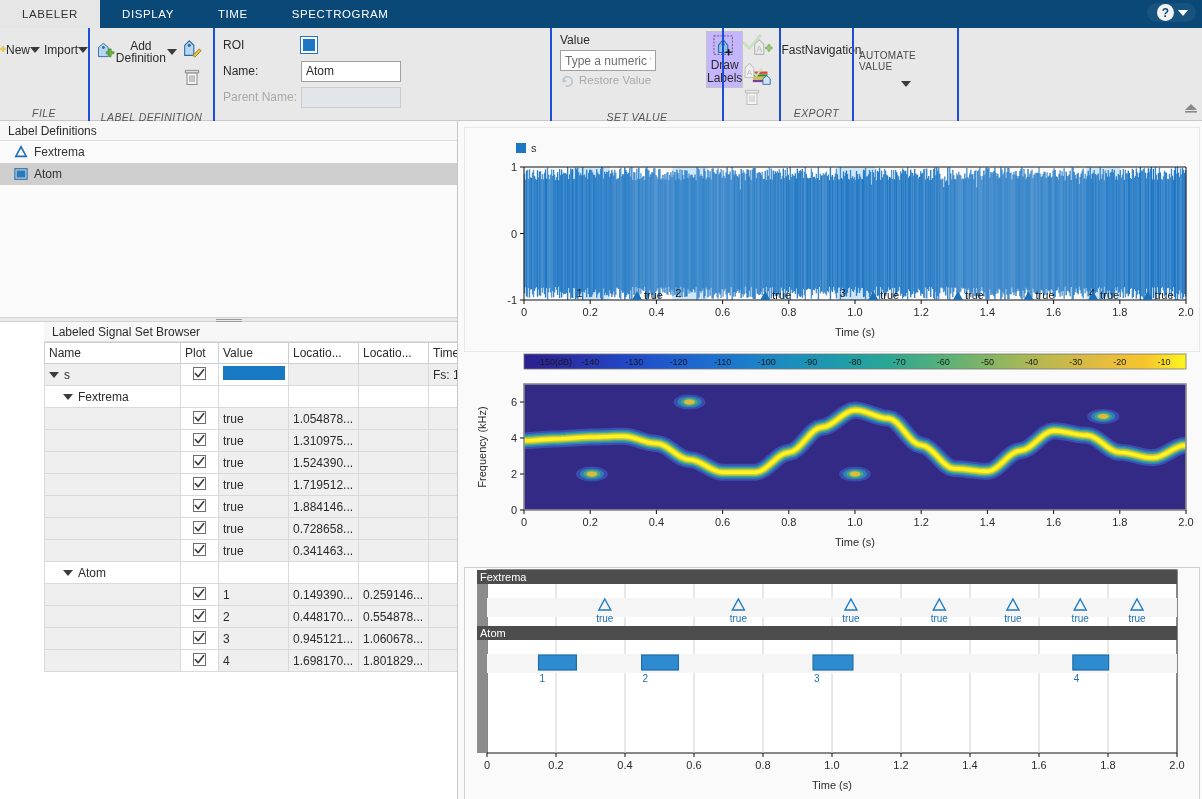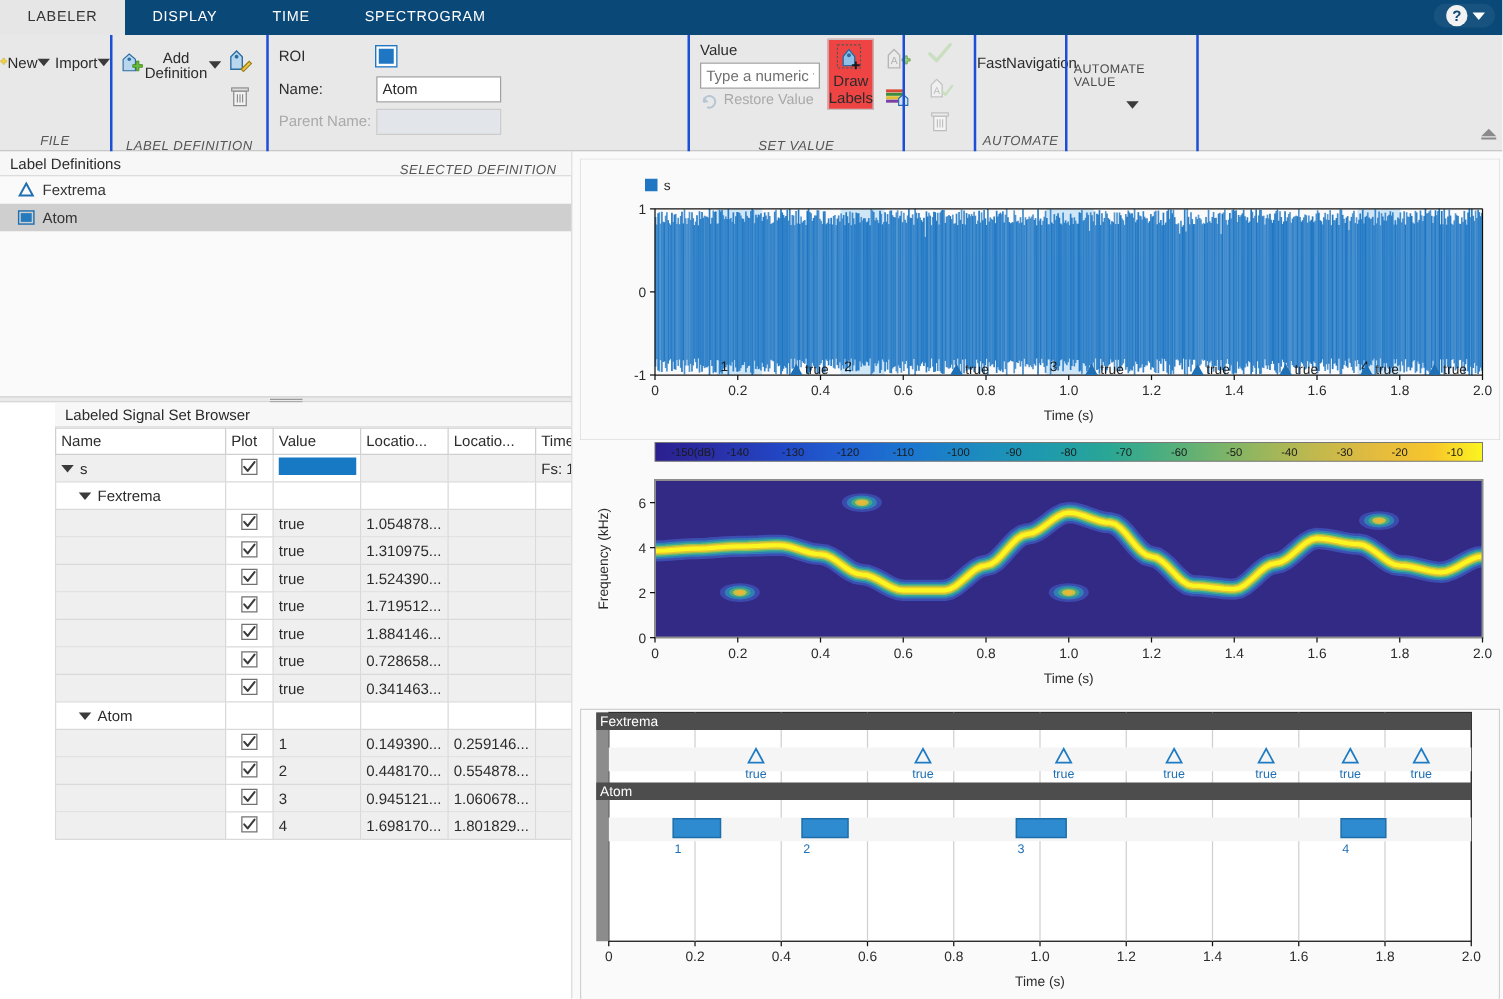--- a/index.html
+++ b/index.html
@@ -65,23 +65,24 @@
   }
   .tinput.dis { background: #e2e6ea; border-color: #ccc; }
   .tinput::placeholder { color: #6f6f6f; }
   .swatch-btn {
     width: 16px; height: 16px; background: #1f77c4;
     border: 2px solid #ffffff; outline: 1px solid #1f77c4; cursor: default;
   }
   .descbox { width: 140px; height: 45px; border: 1px solid #a0a0a0; background: #fff; }
 
   .drawbtn {
-    width: 48px; background: #ef4444; border: 1px solid #c4c4c4;
+    width: 48px; background: #c4b5fd; border: 1px solid #c4c4c4;
     display: flex; flex-direction: column; align-items: center; padding: 3px 0 2px 0;
     cursor: default;
+    margin-left: 44px;
   }
   .drawbtn .lbl { font-size: 12px; color: #2b2b2b; line-height: 13px; text-align: center; }
   .collapse-arrow { position: absolute; right: 4px; bottom: 2px; }
 
   
   #main { display: flex; height: 678px; }
 
   
   #leftcol { width: 458px; display: flex; flex-direction: column; border-right: 1px solid #c8c8c8; }
   .panel-title {
@@ -216,21 +217,20 @@
         <div class="fieldrow">
             <span class="flabel" style="width:78px">Name:</span>
           <input class="tinput" style="width: 100px;" value="Atom">
         </div>
         <div class="fieldrow">
             <span class="flabel dim" style="width:78px">Parent Name:</span>
           <input class="tinput dis" style="width: 100px;" disabled="" value="">
         </div>
       </div>
     </div>
-    <div class="rgroup-title">SELECTED DEFINITION</div>
   </div>
 
   <div class="rgroup" style="width:172px">
     <div class="rgroup-body" style="padding-left:8px;gap:6px;">
       <div style="display:flex;flex-direction:column;gap:3px;padding-top:2px;">
         <span class="flabel">Value</span>
         <input class="tinput" style="width: 96px;" placeholder="Type a numeric v">
         <div style="display:flex;gap:4px;">
           <svg width="15" height="15" viewBox="0 0 16 16">
             <path d="M3 8 A5 5 0 1 1 6 12.5" fill="none" stroke="#b6c6d4" stroke-width="1.7"></path>
@@ -304,21 +304,21 @@
       <div class="bigbtn" style="width:70px">
         <svg class="ic" width="28" height="28" viewBox="0 0 28 28">
           <path d="M6 10 L12 4 L18 10 L18 23 L6 23 Z" fill="#bcd9f0" stroke="#2b6ca3" stroke-width="1.3"></path>
           <circle cx="12" cy="10" r="2" fill="#2b6ca3"></circle>
           <polygon points="20,9 15,17 19,17 16,25 23,15 19,15 22,9" fill="#f2c200" stroke="#b08b10" stroke-width="0.8"></polygon>
         </svg>
         <span class="lbl">Fast</span>
         <span class="lbl">Navigation</span>
       </div>
     </div>
-    <div class="rgroup-title">AUTOMATE</div>
+    <div class="rgroup-title">EXPORT</div>
   </div>
 
   <div class="rgroup" style="width:105px">
     <div class="rgroup-body" style="flex-direction:column;align-items:center;justify-content:center;padding-top:22px;">
       <span style="font-size:10px;color:#4a4a4a;letter-spacing:.3px">AUTOMATE VALUE</span>
       <div class="caret-d" style="margin-top:9px"></div>
     </div>
     <div class="rgroup-title"></div>
   </div>
 

